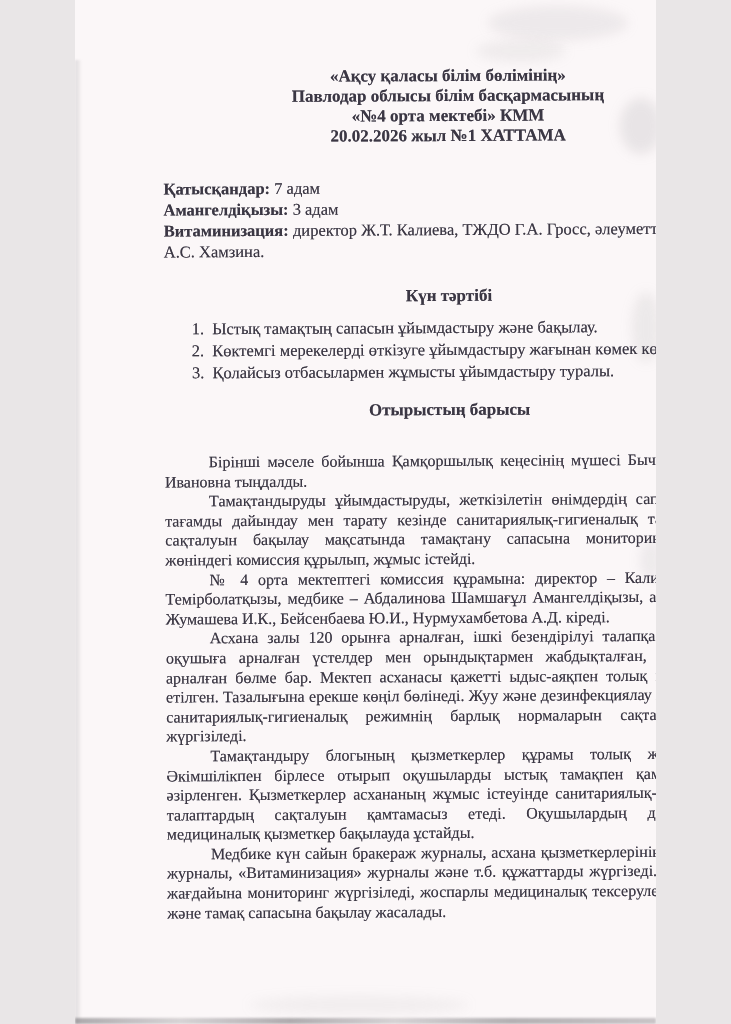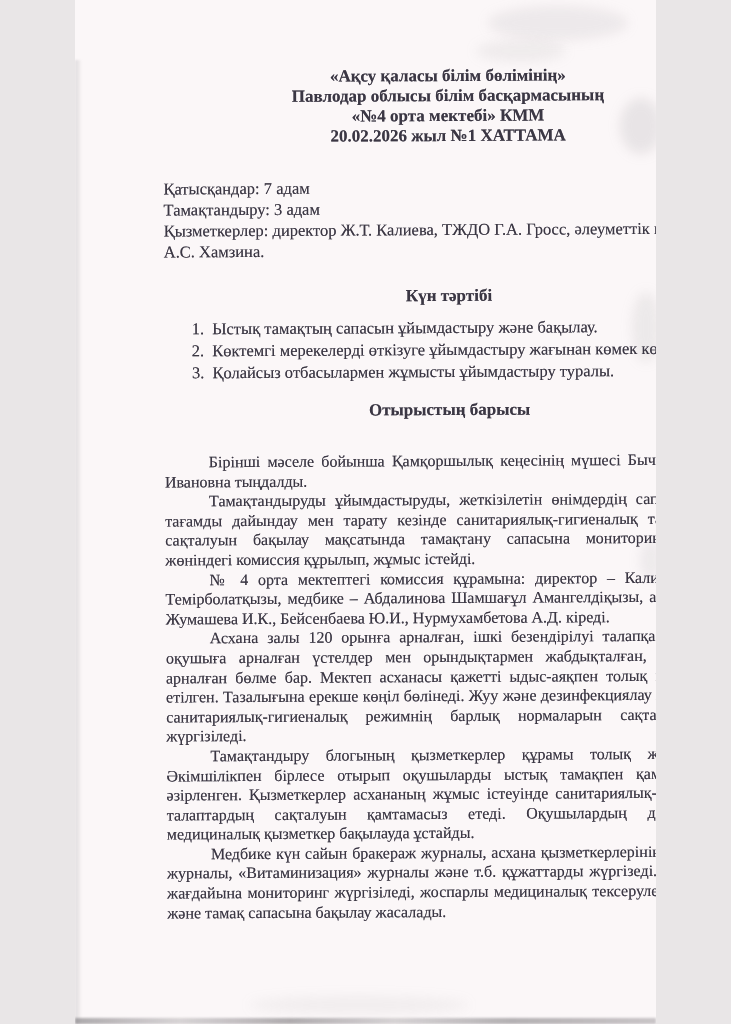--- a/index.html
+++ b/index.html
@@ -68,21 +68,21 @@
     line-height: 20px;
   }
   .doc-header p { margin: 0; }
 
   .participants {
     margin-top: 31px;
     font-size: 16.5px;
     line-height: 21px;
   }
   .participants p { margin: 0; }
-  .participants .lbl { font-weight: normal; }
+  .participants .lbl { font-weight: bold; }
 
   .section-title {
     text-align: center;
     font-weight: bold;
     font-size: 17px;
     margin: 0;
   }
   .agenda-title { margin-top: 25px; }
   .agenda-list {
     margin: 11px 0 0 0;
@@ -123,22 +123,22 @@
 
     <div class="doc-header">
       <p>«Ақсу қаласы білім бөлімінің»</p>
       <p>Павлодар облысы білім басқармасының</p>
       <p>«№4 орта мектебі» КММ</p>
       <p>20.02.2026 жыл №1 ХАТТАМА</p>
     </div>
 
     <div class="participants">
       <p><span class="lbl">Қатысқандар:</span><span> 7 адам</span></p>
-      <p><span class="lbl">Тамақтандыру:</span><span> 3 адам</span></p>
-      <p><span class="lbl">Қызметкерлер:</span><span> директор Ж.Т. Калиева, ТЖДО Г.А. Гросс, әлеуметтік педагог А.С. Хамзина.</span></p>
+      <p><span class="lbl">Амангелдіқызы:</span><span> 3 адам</span></p>
+      <p><span class="lbl">Витаминизация:</span><span> директор Ж.Т. Калиева, ТЖДО Г.А. Гросс, әлеуметтік педагог А.С. Хамзина.</span></p>
     </div>
 
     <p class="section-title agenda-title">Күн тәртібі</p>
 
     <ol class="agenda-list">
       <li>Ыстық тамақтың сапасын ұйымдастыру және бақылау.</li>
       <li>Көктемгі мерекелерді өткізуге ұйымдастыру жағынан көмек көрсету.</li>
       <li>Қолайсыз отбасылармен жұмысты ұйымдастыру туралы.</li>
     </ol>
 

